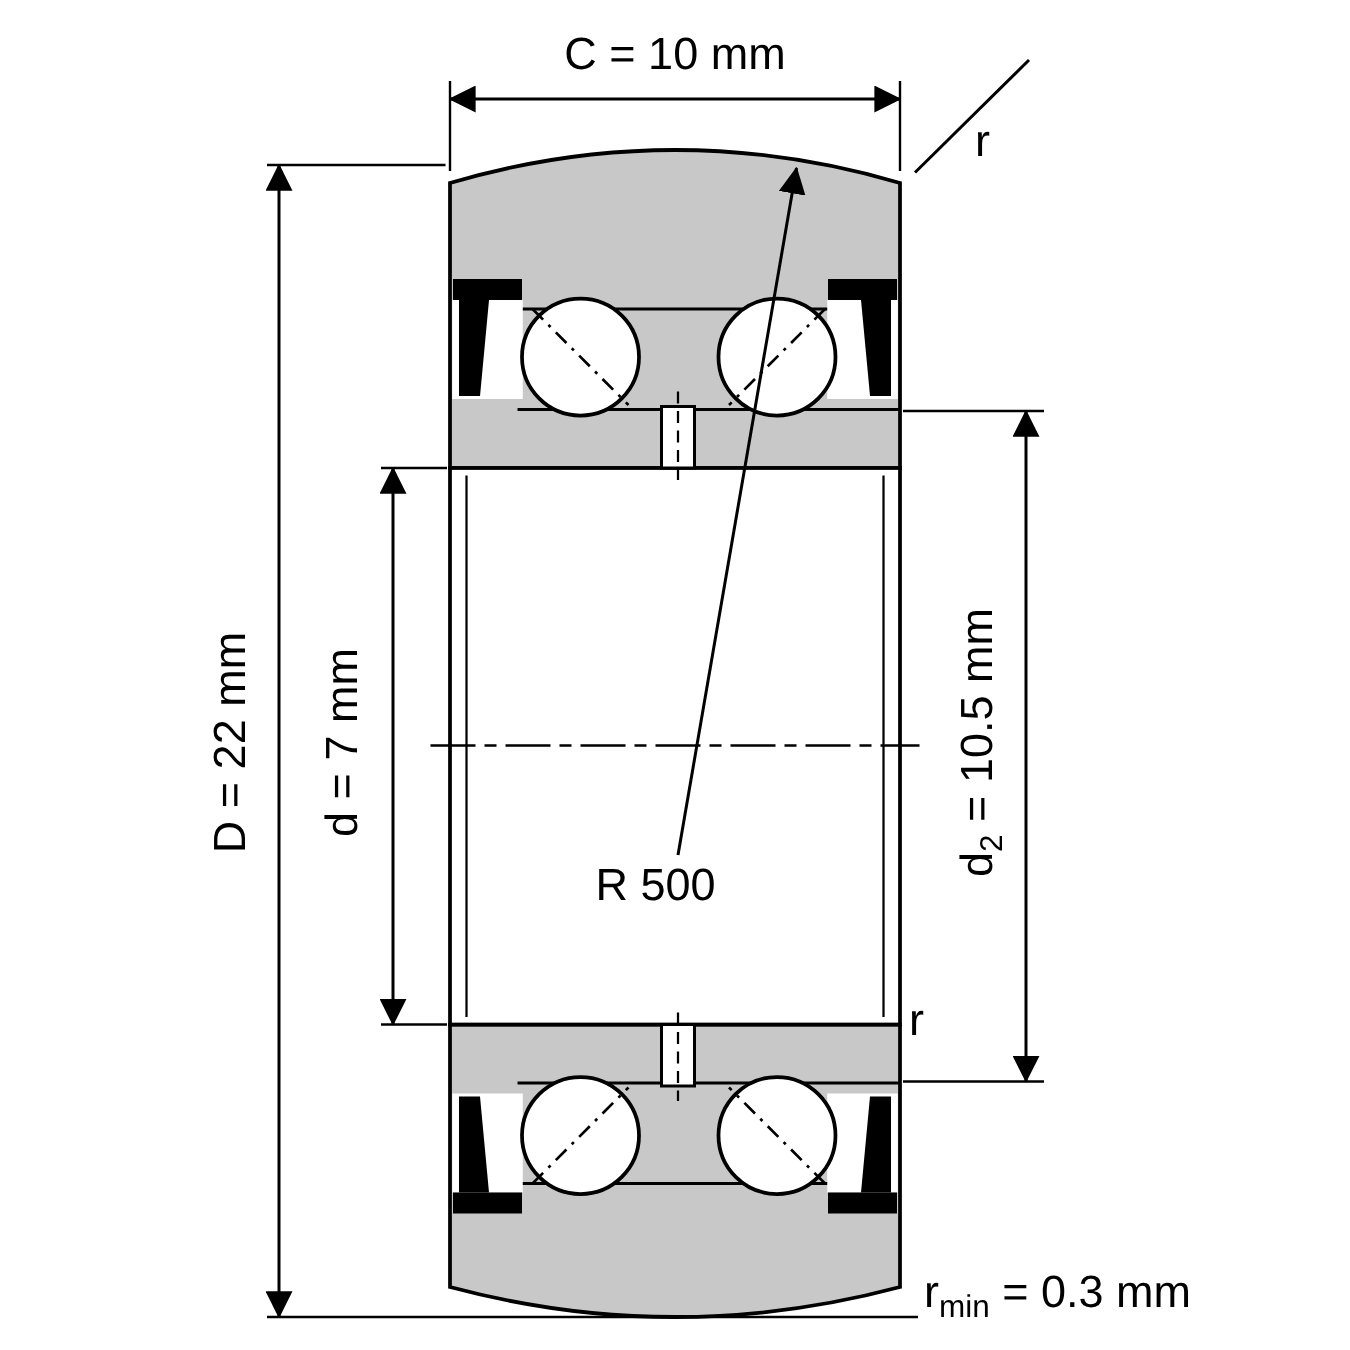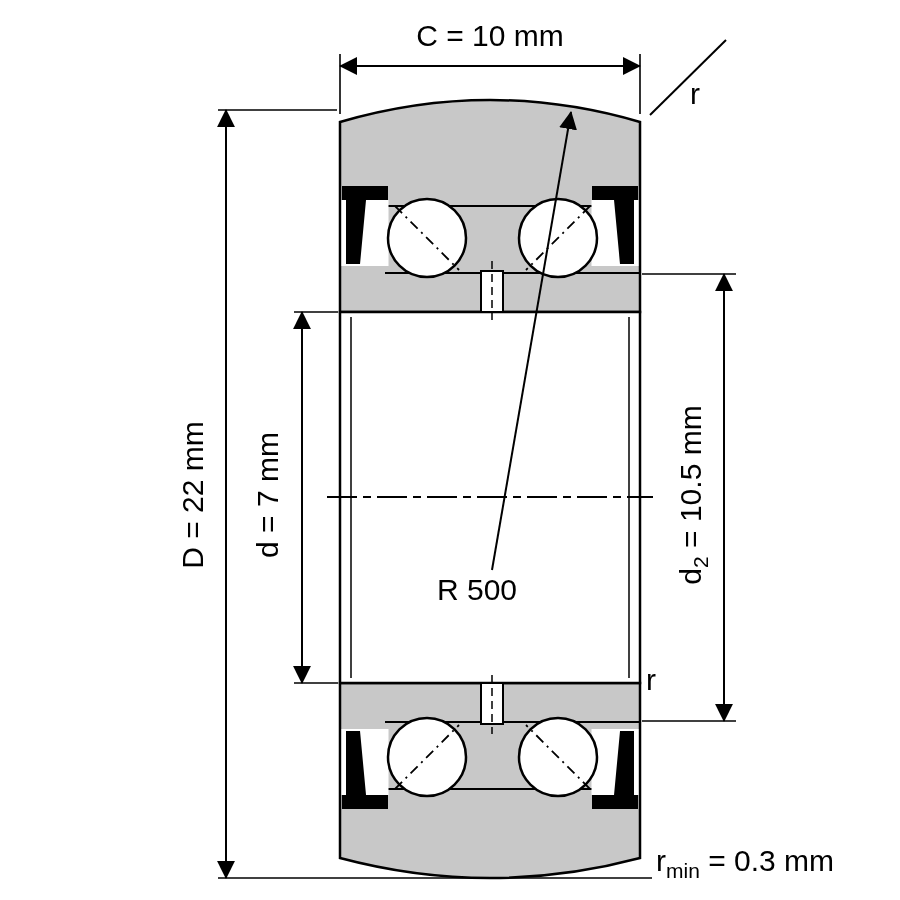--- a/index.html
+++ b/index.html
@@ -7,21 +7,20 @@
     padding: 0;
     width: 900px;
     height: 900px;
     background: #ffffff;
     overflow: hidden;
     font-family: "Liberation Sans", sans-serif;
   }
   .drawing-root {
     width: 732px;
     height: 900px;
-    padding-left: 40px;
   }
   svg text {
     font-family: "Liberation Sans", sans-serif;
     fill: #000000;
   }
   .dim-text { font-size: 30px; }
   .sub { font-size: 21px; }
 </style>
 </head>
 <body>

